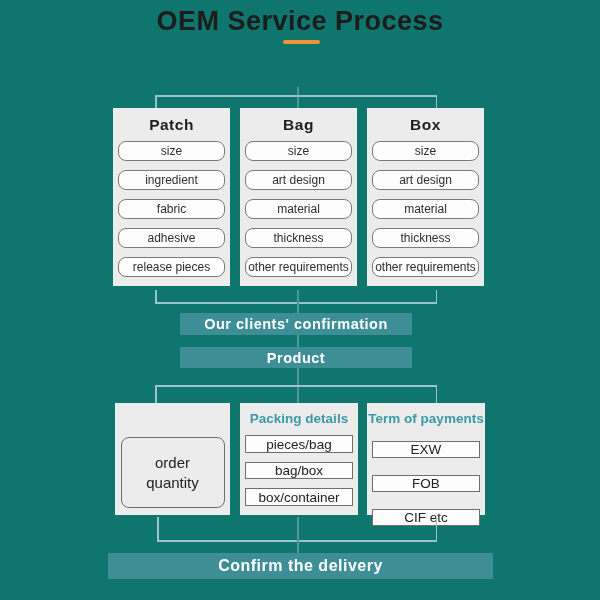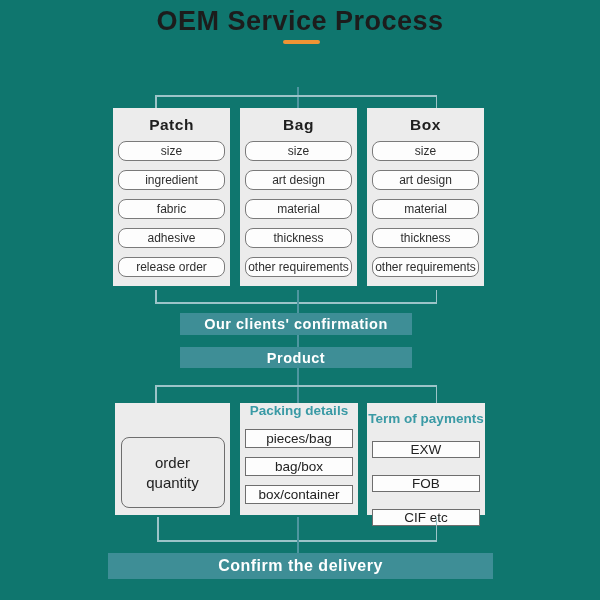--- a/index.html
+++ b/index.html
@@ -100,21 +100,21 @@
     border: 1.4px solid #6e6e6e;
     border-radius: 8px;
     display: flex;
     align-items: center;
     justify-content: center;
     font-size: 15px;
     color: #222222;
     text-align: center;
   }
   .order-rect span { display: inline-block; width: 74px; line-height: 1.3; }
-  .panel-packing  { left: 240px; width: 118px; }
+  .panel-packing  { left: 240px; width: 118px; padding-top: 8px; }
   .panel-payments { left: 367px; width: 118px; padding-top: 8px; gap: 8px; }
   .bottom-header {
     font-size: 13.5px;
     font-weight: bold;
     color: var(--header-teal);
     height: 19px;
     margin-bottom: 7px;
   }
   .pill-lg {
     width: calc(100% - 10px);
@@ -144,21 +144,21 @@
   <div class="hline" style="left:155px; top:95px; width:282px;"></div>
   <div class="vline" style="left:155px; top:95px; height:18px;"></div>
   <div class="vline" style="left:435.5px; top:95px; height:18px;"></div>
 
   <div class="panel col-panel col-1">
     <div class="col-header">Patch</div>
     <div class="pill">size</div>
     <div class="pill">ingredient</div>
     <div class="pill">fabric</div>
     <div class="pill">adhesive</div>
-    <div class="pill">release order</div>
+    <div class="pill">release pieces</div>
   </div>
   <div class="panel col-panel col-2">
     <div class="col-header">Bag</div>
     <div class="pill">size</div>
     <div class="pill">art design</div>
     <div class="pill">material</div>
     <div class="pill">thickness</div>
     <div class="pill">other requirements</div>
   </div>
   <div class="panel col-panel col-3">

